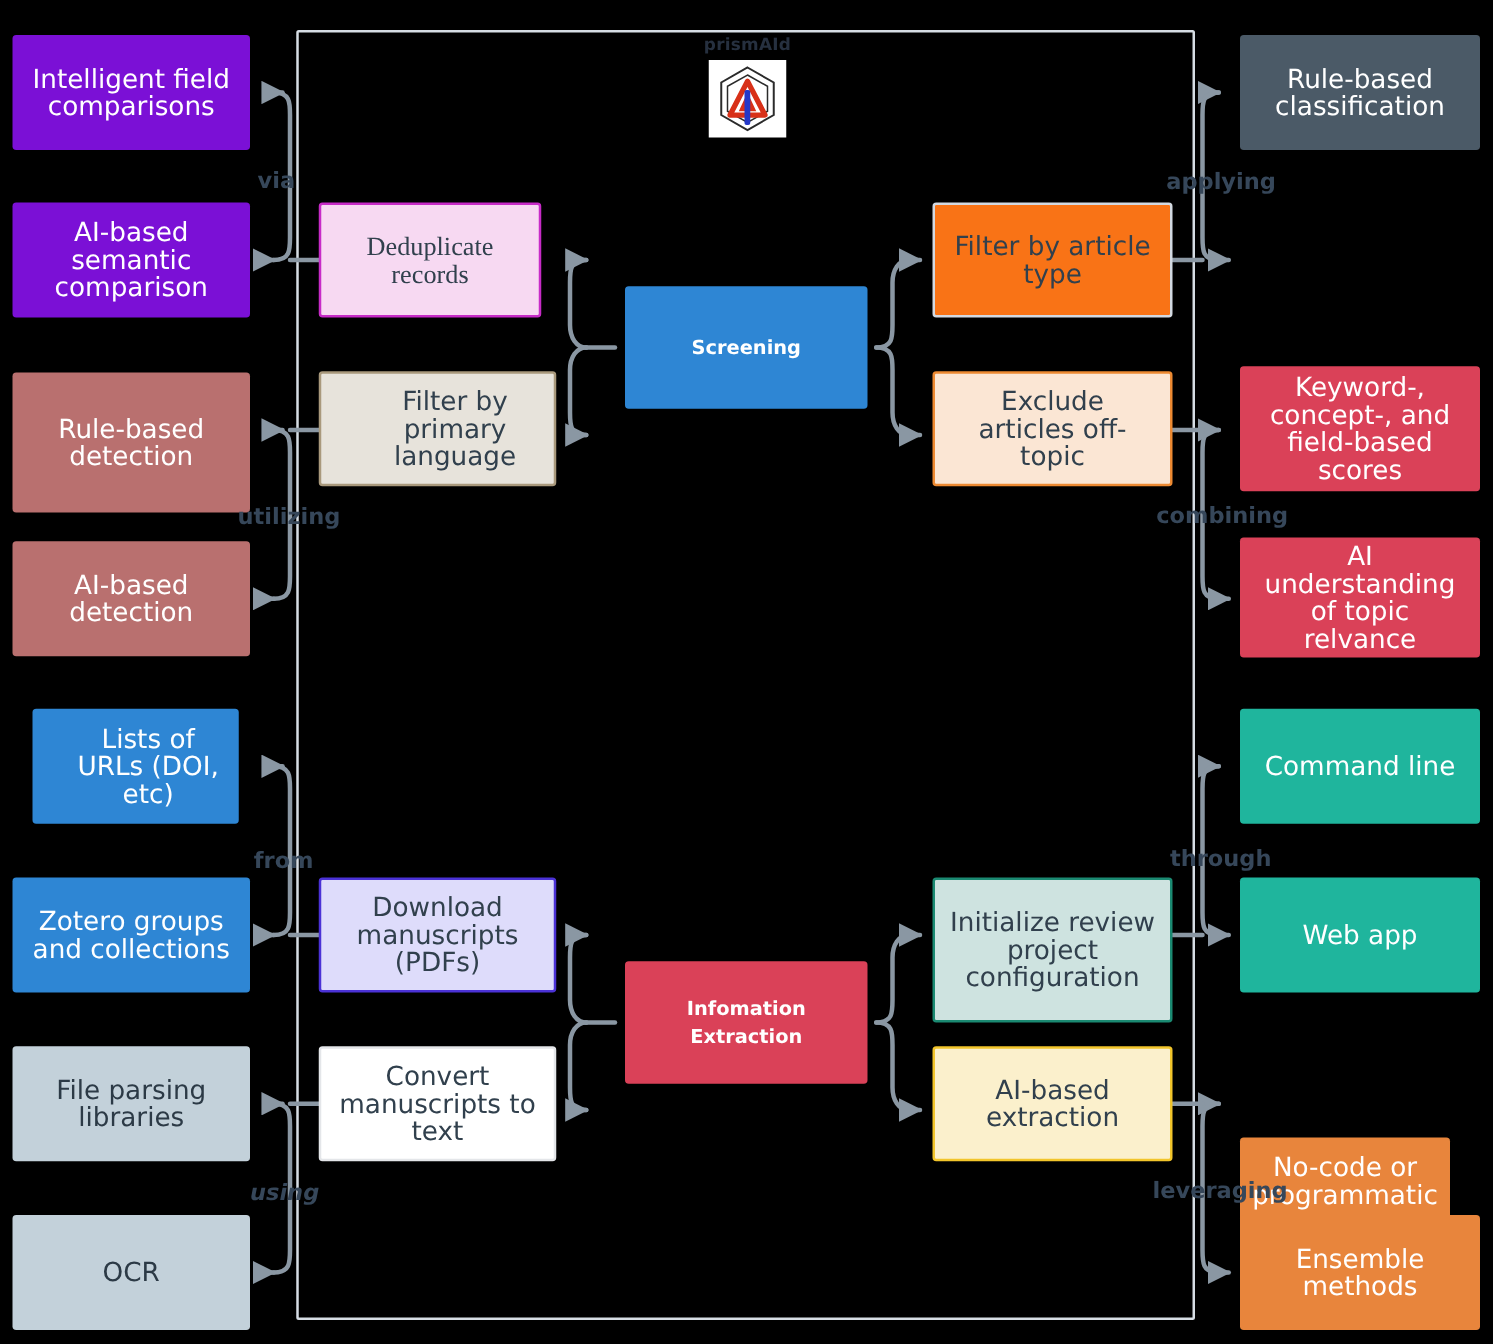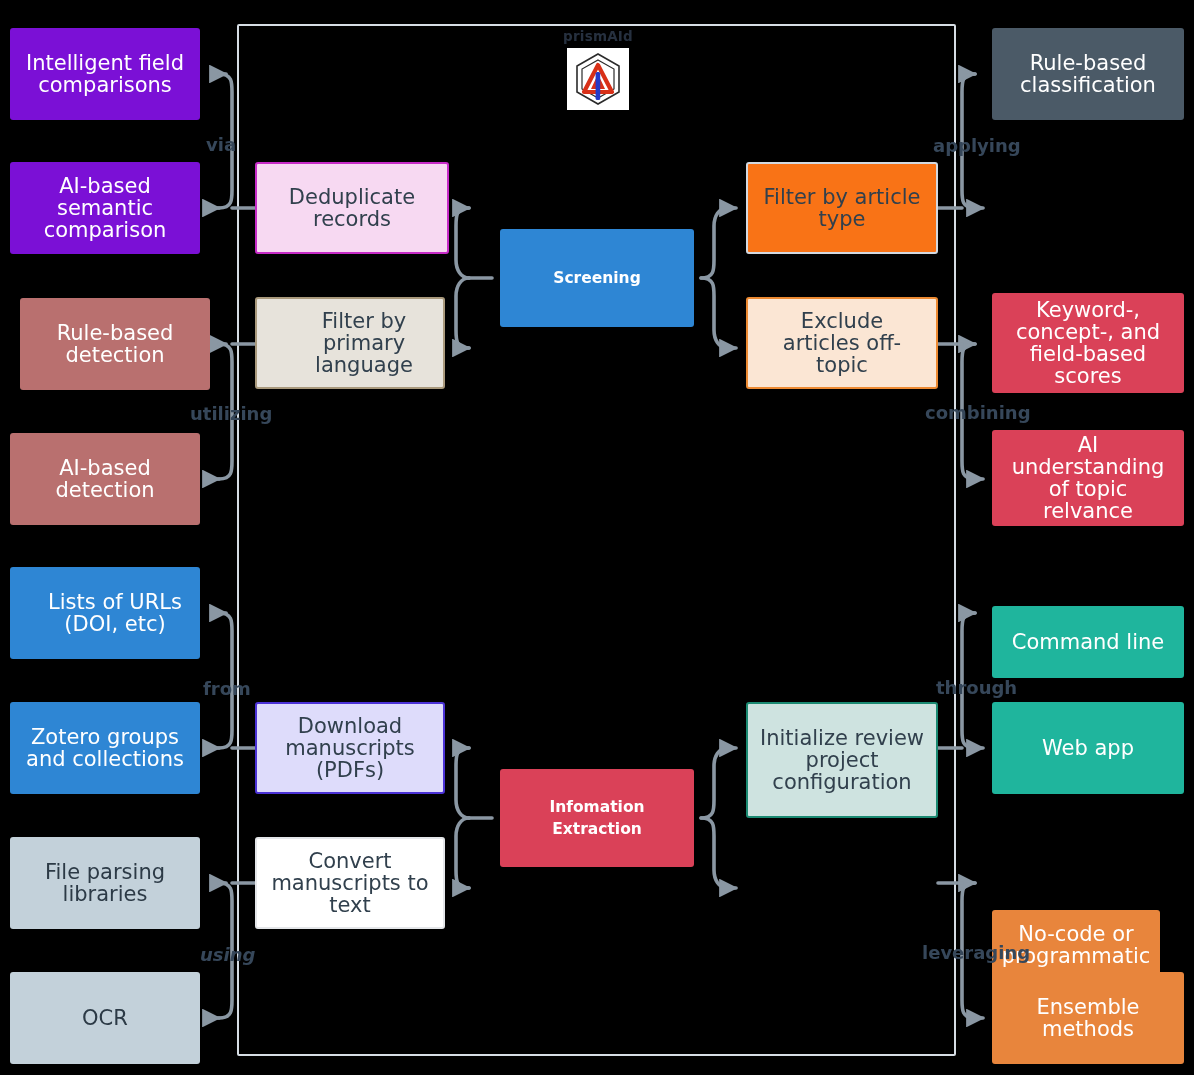--- a/index.html
+++ b/index.html
@@ -203,59 +203,60 @@
 
   <div class="edge-label" style="left:933px;  top:135px;">applying</div>
   <div class="edge-label" style="left:925px;  top:402px;">combining</div>
   <div class="edge-label" style="left:936px;  top:677px;">through</div>
   <div class="edge-label" style="left:922px;  top:942px;">leveraging</div>
 
   <div class="node c-purple" style="left:10px; top:28px; width:190px; height:92px;">Intelligent field comparisons</div>
 
   <div class="node c-purple" style="left:10px; top:162px; width:190px; height:92px;">AI-based semantic comparison</div>
 
-  <div class="node c-rose" style="left:20px; top:298px; width:190px; height:92px;">Rule-based detection</div>
+  <div class="node c-rose" style="left:10px; top:298px; width:190px; height:112px;">Rule-based detection</div>
 
   <div class="node c-rose" style="left:10px; top:433px; width:190px; height:92px;">AI-based detection</div>
 
-  <div class="node c-blue" style="left:10px; top:567px; width:190px; height:92px;padding-left:32px;">Lists of URLs (DOI, etc)</div>
+  <div class="node c-blue" style="left:26px; top:567px; width:165px; height:92px;padding-left:32px;">Lists of URLs (DOI, etc)</div>
 
   <div class="node c-blue" style="left:10px; top:702px; width:190px; height:92px;">Zotero groups and collections</div>
 
   <div class="node c-steel" style="left:10px; top:837px; width:190px; height:92px;">File parsing libraries</div>
 
   <div class="node c-steel" style="left:10px; top:972px; width:190px; height:92px;">OCR</div>
 
-  <div class="node c-pinkpale" style="left:255px; top:162px; width:194px; height:92px;">Deduplicate records</div>
+  <div class="node c-pinkpale" style="left:255px; top:162px; width:178px; height:92px;font-family:Liberation Serif, serif;">Deduplicate records</div>
 
   <div class="node c-beige" style="left:255px; top:297px; width:190px; height:92px;">Filter by primary language</div>
 
   <div class="node c-lilac" style="left:255px; top:702px; width:190px; height:92px;">Download manuscripts (PDFs)</div>
 
   <div class="node c-white" style="left:255px; top:837px; width:190px; height:92px;">Convert manuscripts to text</div>
 
   <div class="node hub-blue bold" style="left:500px; top:229px; width:194px; height:98px;">Screening</div>
 
   <div class="node hub-crimson bold" style="left:500px; top:769px; width:194px; height:98px;">Infomation Extraction</div>
 
   <div class="node c-icegray" style="left:746px; top:162px; width:192px; height:92px;">Filter by article type</div>
 
   <div class="node c-peach" style="left:746px; top:297px; width:192px; height:92px;">Exclude articles off-topic</div>
 
   <div class="node c-mint" style="left:746px; top:702px; width:192px; height:116px;">Initialize review project configuration</div>
 
+  <div class="node c-cream" style="left:746px; top:837px; width:192px; height:92px;">AI-based extraction</div>
 
   <div class="node c-slate" style="left:992px; top:28px; width:192px; height:92px;">Rule-based classification</div>
 
 
   <div class="node c-crimson" style="left:992px; top:293px; width:192px; height:100px;">Keyword-, concept-, and field-based scores</div>
 
   <div class="node c-crimson" style="left:992px; top:430px; width:192px; height:96px;">AI understanding of topic relvance</div>
 
-  <div class="node c-teal" style="left:992px; top:567px; width:192px; height:72px;margin-top:39px;">Command line</div>
+  <div class="node c-teal" style="left:992px; top:567px; width:192px; height:92px;">Command line</div>
 
   <div class="node c-teal" style="left:992px; top:702px; width:192px; height:92px;">Web app</div>
 
   <div class="node c-orange" style="left:992px; top:868px; width:168px; height:92px;margin-top:42px;">No-code or programmatic access</div>
 
   <div class="node c-orange" style="left:992px; top:972px; width:192px; height:92px;">Ensemble methods</div>
 
 </div>
 
 </body></html>

